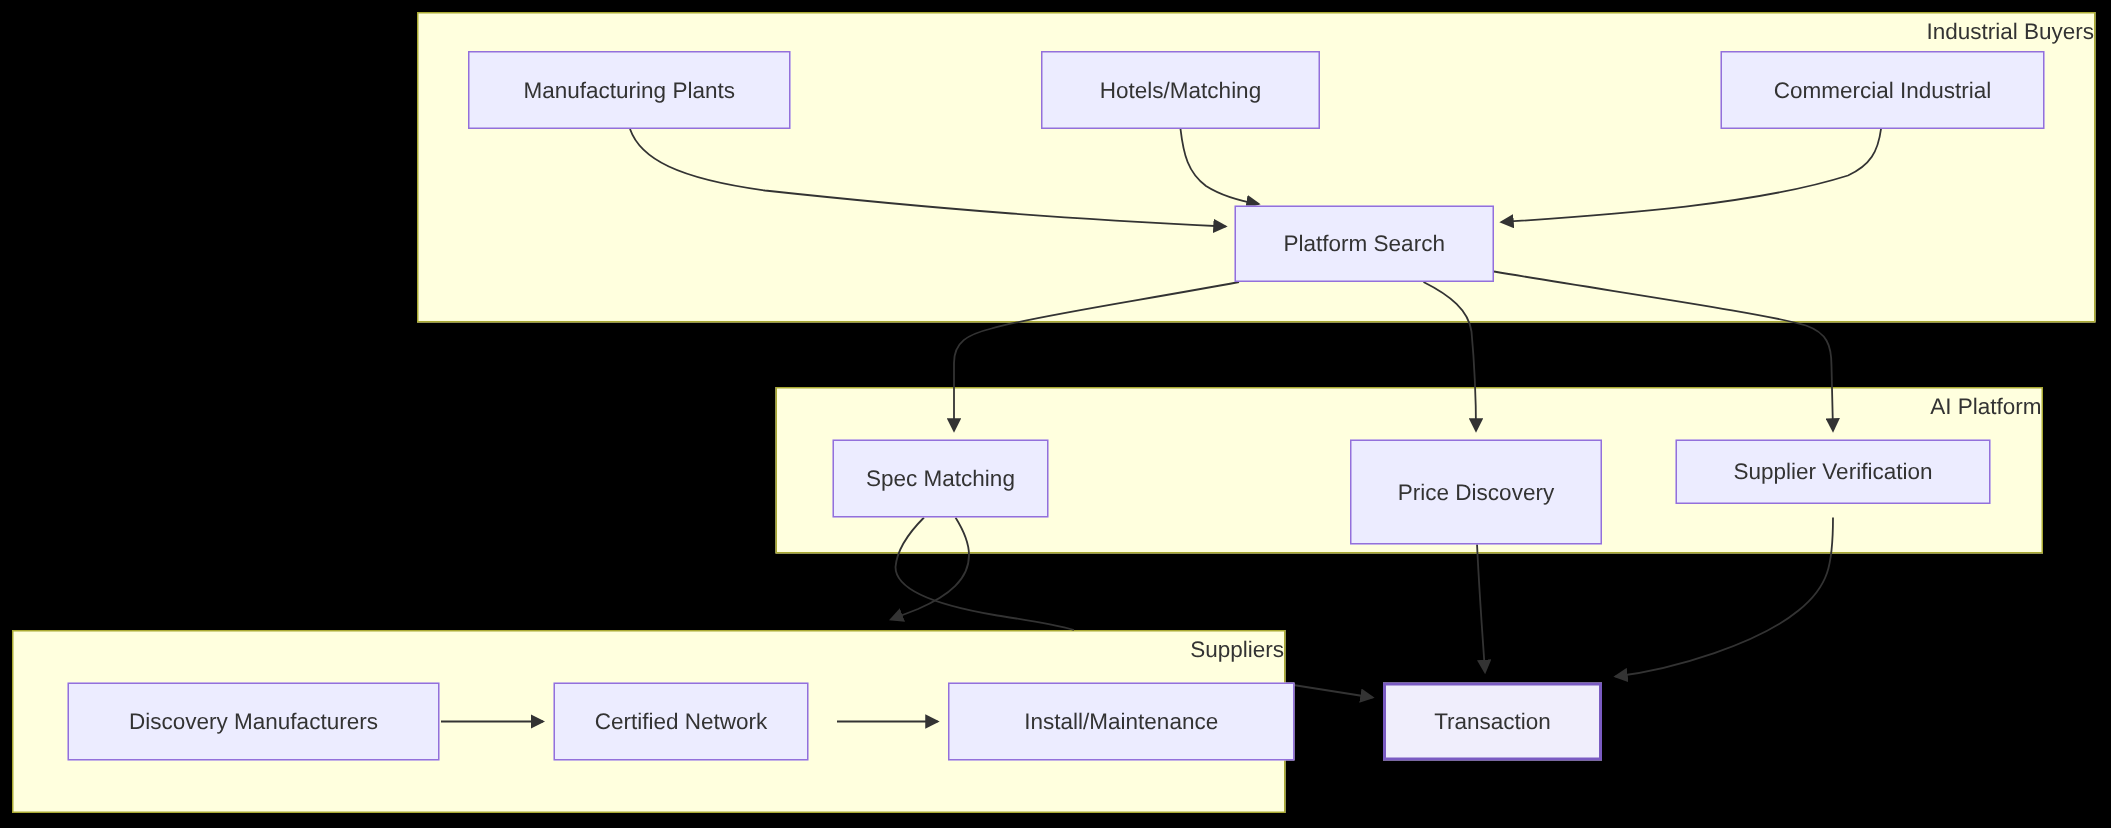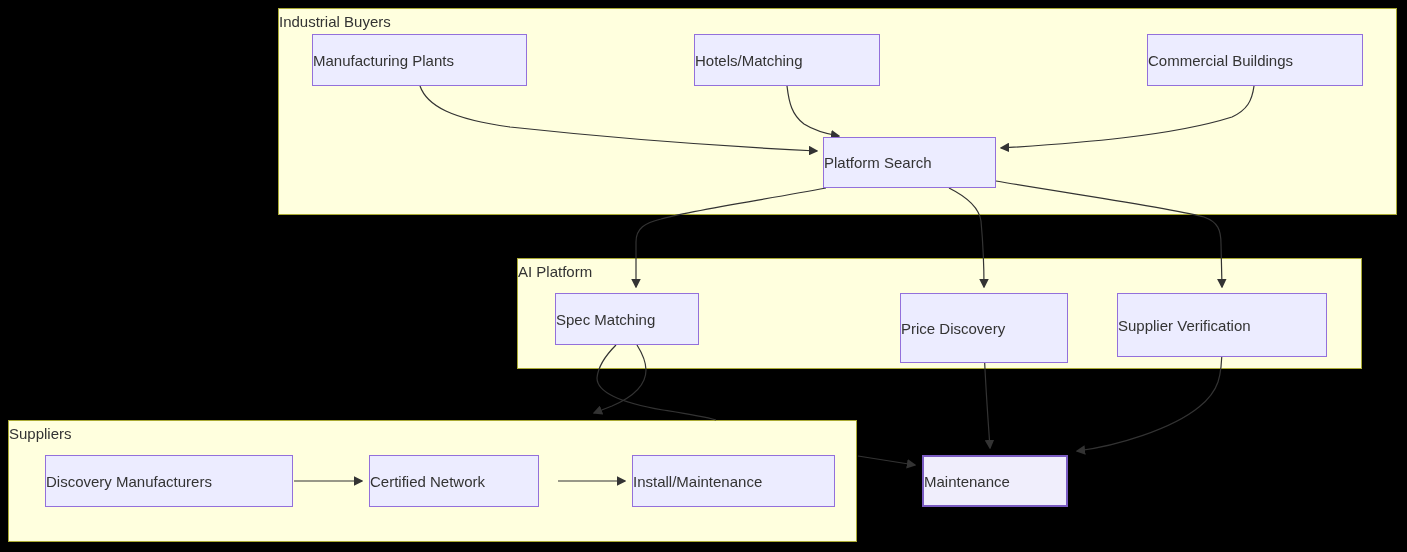--- a/index.html
+++ b/index.html
@@ -22,31 +22,31 @@
     color:var(--text-color);
   }
   .group{
     position:absolute;z-index:1;
     background:var(--group-fill);
     border:1.5px solid var(--group-border);
     box-sizing:border-box;
   }
   .group-label{
     position:absolute;top:4px;left:0;right:0;
-    text-align:left;font-size:15px;color:var(--text-color);
+    text-align:right;font-size:15px;color:var(--text-color);
   }
   .edge-layer{position:absolute;left:0;top:0;z-index:2;pointer-events:none;}
   .edge{stroke:var(--edge-color);stroke-width:1.2;fill:none;}
   .arrowhead{fill:var(--edge-color);}
   .node{
     position:absolute;z-index:3;
     background:var(--node-fill);
     border:1px solid var(--node-border);
     box-sizing:border-box;
-    display:flex;align-items:center;justify-content:flex-start;
+    display:flex;align-items:center;justify-content:center;
   }
   .node.emph{
     background:var(--transaction-fill);
     border:2px solid var(--transaction-border);
   }
   .node-label{font-size:15px;color:var(--text-color);white-space:nowrap;}
 </style>
 </head>
 <body>
 
@@ -100,48 +100,48 @@
 
   <div class="node" style="left:312px;top:34px;width:215px;height:52px">
     <span class="node-label">Manufacturing Plants</span>
   </div>
 
   <div class="node" style="left:694px;top:34px;width:186px;height:52px">
     <span class="node-label">Hotels/Matching</span>
   </div>
 
   <div class="node" style="left:1147px;top:34px;width:216px;height:52px">
-    <span class="node-label">Commercial Buildings</span>
+    <span class="node-label">Commercial Industrial</span>
   </div>
 
   <div class="node" style="left:823px;top:137px;width:173px;height:51px">
     <span class="node-label">Platform Search</span>
   </div>
 
   <div class="node" style="left:555px;top:293px;width:144px;height:52px">
     <span class="node-label">Spec Matching</span>
   </div>
 
   <div class="node" style="left:900px;top:293px;width:168px;height:70px">
     <span class="node-label">Price Discovery</span>
   </div>
 
-  <div class="node" style="left:1117px;top:293px;width:210px;height:64px">
+  <div class="node" style="left:1117px;top:293px;width:210px;height:43px">
     <span class="node-label">Supplier Verification</span>
   </div>
 
   <div class="node" style="left:45px;top:455px;width:248px;height:52px">
     <span class="node-label">Discovery Manufacturers</span>
   </div>
 
   <div class="node" style="left:369px;top:455px;width:170px;height:52px">
     <span class="node-label">Certified Network</span>
   </div>
 
-  <div class="node" style="left:632px;top:455px;width:203px;height:52px">
+  <div class="node" style="left:632px;top:455px;width:231px;height:52px">
     <span class="node-label">Install/Maintenance</span>
   </div>
 
   <div class="node emph" style="left:922px;top:455px;width:146px;height:52px">
-    <span class="node-label">Maintenance</span>
+    <span class="node-label">Transaction</span>
   </div>
 
 </div>
 
 </body></html>

